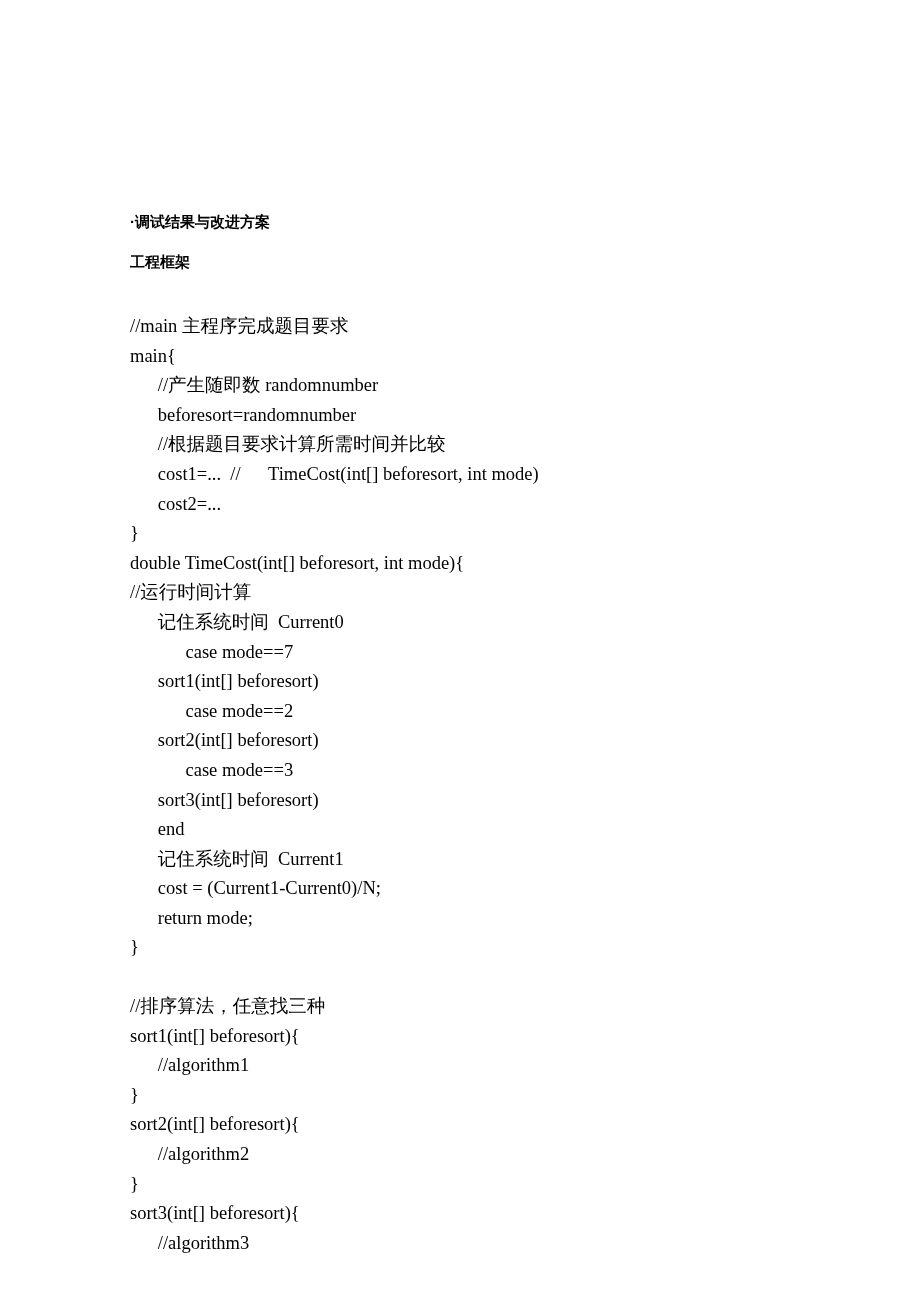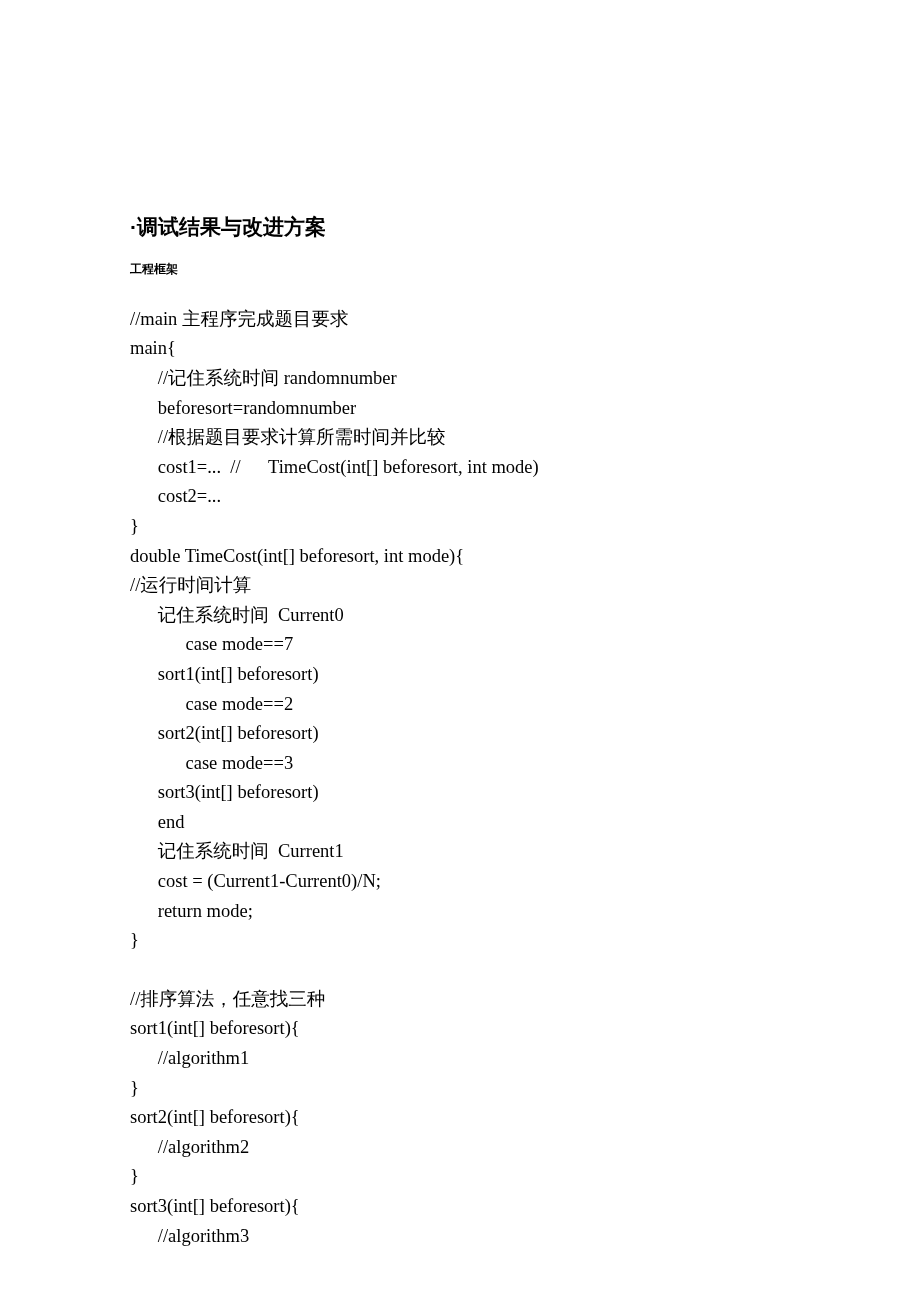--- a/index.html
+++ b/index.html
@@ -12,43 +12,43 @@
   }
   .page {
     padding: 210px 130px 100px 130px;
     color: #000;
     font-size: 18.5px;
     line-height: 1.6;
   }
   .heading {
     font-family: "SimHei", "黑体", sans-serif;
     font-weight: bold;
-    font-size: 21px;
+    font-size: 15px;
     margin-bottom: 16px;
   }
   .subheading {
     font-family: "SimHei", "黑体", sans-serif;
     font-weight: bold;
-    font-size: 12px;
-    margin-bottom: 26px;
+    font-size: 15px;
+    margin-bottom: 38px;
   }
   .ln { white-space: pre; }
   .latin { font-family: "Times New Roman", Times, serif; }
   .blank { height: 29px; }
 </style>
 </head>
 <body>
 
 <div class="page">
   <div class="heading">·调试结果与改进方案</div>
   <div class="subheading">工程框架</div>
 
   <div class="ln latin">//main 主程序完成题目要求</div>
   <div class="ln latin">main{</div>
-  <div class="ln latin">      //记住系统时间 randomnumber</div>
+  <div class="ln latin">      //产生随即数 randomnumber</div>
   <div class="ln latin">      beforesort=randomnumber</div>
   <div class="ln latin">      //根据题目要求计算所需时间并比较</div>
   <div class="ln latin">      cost1=...  //      TimeCost(int[] beforesort, int mode)</div>
   <div class="ln latin">      cost2=...</div>
   <div class="ln latin">}</div>
   <div class="ln latin">double TimeCost(int[] beforesort, int mode){</div>
   <div class="ln latin">//运行时间计算</div>
   <div class="ln latin">      记住系统时间  Current0</div>
   <div class="ln latin">            case mode==7</div>
   <div class="ln latin">      sort1(int[] beforesort)</div>

